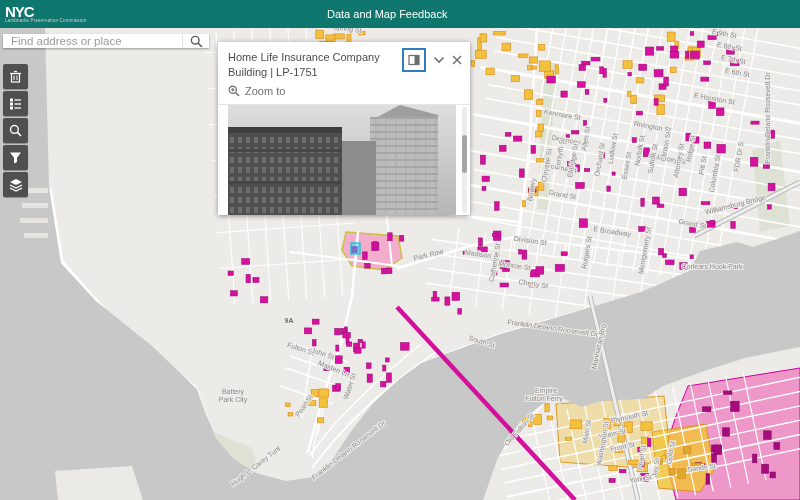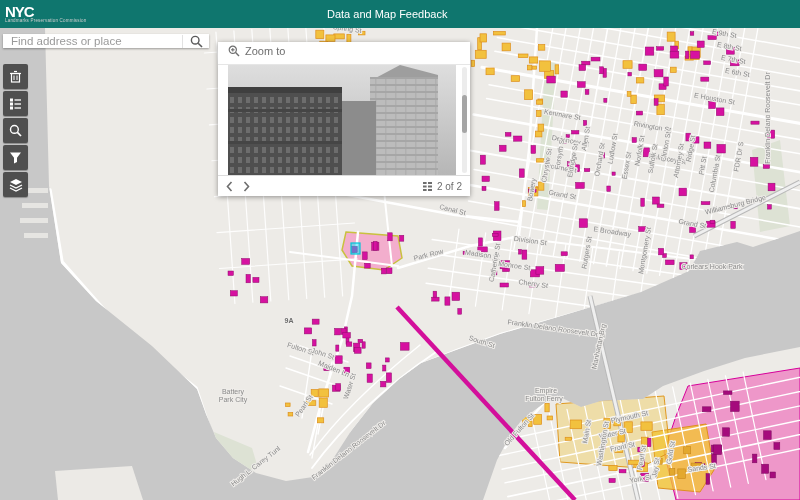--- a/index.html
+++ b/index.html
@@ -596,20 +596,42 @@
   <div class="tool">
     <svg width="14" height="14" viewBox="0 0 14 14">
       <path d="M7,1 L13,4 7,7 1,4 Z" fill="#fff"></path>
       <path d="M1,7 L7,10 13,7" fill="none" stroke="#fff" stroke-width="1.3"></path>
       <path d="M1,10 L7,13 13,10" fill="none" stroke="#fff" stroke-width="1.3"></path>
     </svg>
   </div>
 </div>
 
 <div id="popup">
+  <div id="popup-header">
+    <div id="popup-title">Home Life Insurance Company Building | LP-1751</div>
+    <div id="popup-controls">
+      <div id="dock-btn">
+        <svg width="12" height="12" viewBox="0 0 12 12">
+          <rect x="1" y="1.5" width="10" height="9" fill="none" stroke="#6e6e6e" stroke-width="1.2"></rect>
+          <rect x="6.5" y="1.5" width="4.5" height="9" fill="#6e6e6e"></rect>
+        </svg>
+      </div>
+      <div class="pc-btn">
+        <svg width="12" height="8" viewBox="0 0 12 8">
+          <polyline points="1.5,1.5 6,6 10.5,1.5" fill="none" stroke="#6e6e6e" stroke-width="1.6"></polyline>
+        </svg>
+      </div>
+      <div class="pc-btn">
+        <svg width="10" height="10" viewBox="0 0 10 10">
+          <line x1="1" y1="1" x2="9" y2="9" stroke="#6e6e6e" stroke-width="1.5"></line>
+          <line x1="9" y1="1" x2="1" y2="9" stroke="#6e6e6e" stroke-width="1.5"></line>
+        </svg>
+      </div>
+    </div>
+  </div>
 
   <div id="zoomto">
     <svg width="12" height="12" viewBox="0 0 12 12">
       <circle cx="4.8" cy="4.8" r="3.6" fill="none" stroke="#6e6e6e" stroke-width="1.2"></circle>
       <line x1="3" y1="4.8" x2="6.6" y2="4.8" stroke="#6e6e6e" stroke-width="1.1"></line>
       <line x1="4.8" y1="3" x2="4.8" y2="6.6" stroke="#6e6e6e" stroke-width="1.1"></line>
       <line x1="7.6" y1="7.6" x2="11" y2="11" stroke="#6e6e6e" stroke-width="1.4"></line>
     </svg>
     <span>Zoom to</span>
   </div>
@@ -638,36 +660,13 @@
       <rect x="0" y="22" width="114" height="6" fill="#3f3f3f"></rect>
       <rect x="0" y="28" width="114" height="82" fill="url(#win)"></rect>
       <rect x="0" y="44" width="114" height="3" fill="#454545"></rect>
       <rect x="0" y="76" width="114" height="3" fill="#454545"></rect>
     </svg>
     <div id="popup-scrollbar">
       <div id="popup-scroll-thumb"></div>
     </div>
   </div>
 
-  <div id="popup-footer">
-    <div class="pc-btn">
-      <svg width="7" height="11" viewBox="0 0 7 11">
-        <polyline points="5.5,1 1.5,5.5 5.5,10" fill="none" stroke="#6e6e6e" stroke-width="1.6"></polyline>
-      </svg>
-    </div>
-    <div class="pc-btn">
-      <svg width="7" height="11" viewBox="0 0 7 11">
-        <polyline points="1.5,1 5.5,5.5 1.5,10" fill="none" stroke="#6e6e6e" stroke-width="1.6"></polyline>
-      </svg>
-    </div>
-    <div id="pager-group">
-      <svg width="11" height="11" viewBox="0 0 11 11">
-        <rect x="1" y="1" width="3.6" height="2" fill="#6e6e6e"></rect>
-          <rect x="6" y="1" width="4" height="2" fill="#6e6e6e"></rect>
-        <rect x="1" y="4.5" width="3.6" height="2" fill="#6e6e6e"></rect>
-          <rect x="6" y="4.5" width="4" height="2" fill="#6e6e6e"></rect>
-        <rect x="1" y="8" width="3.6" height="2" fill="#6e6e6e"></rect>
-          <rect x="6" y="8" width="4" height="2" fill="#6e6e6e"></rect>
-      </svg>
-      <span id="pager-text">2 of 2</span>
-    </div>
-  </div>
 </div>
 
 </body></html>

